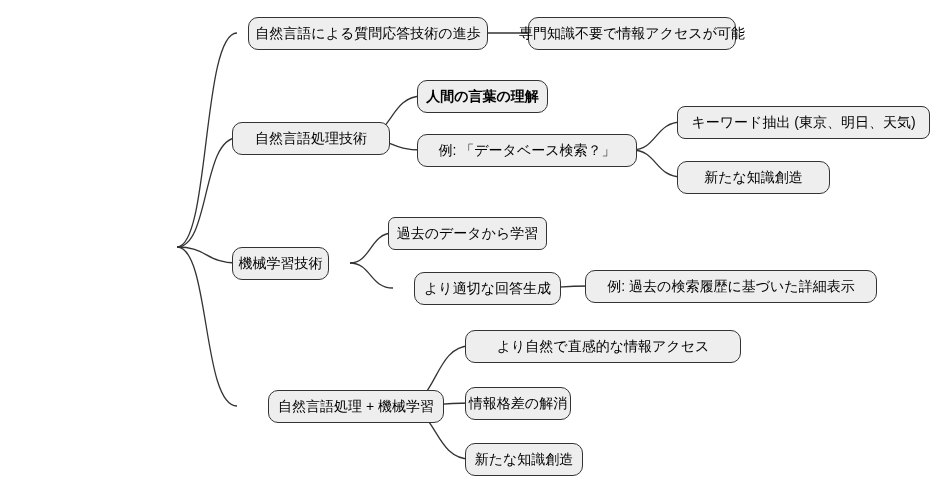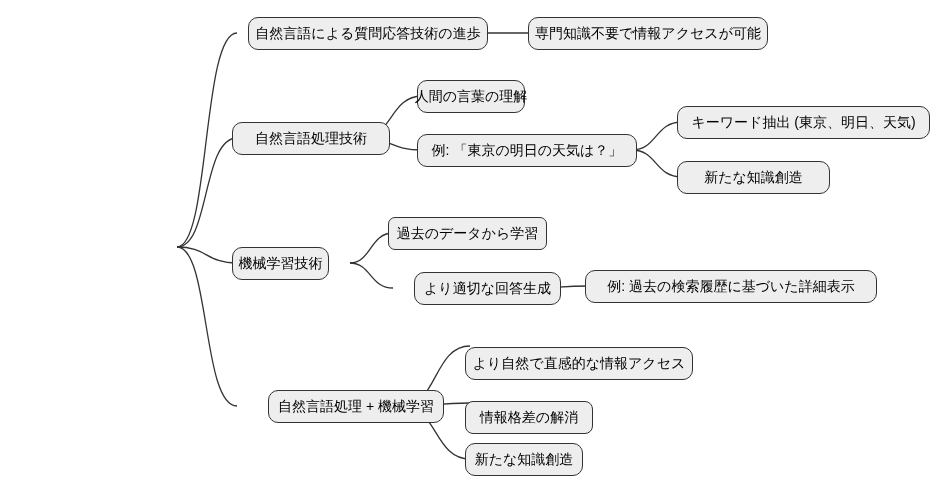--- a/index.html
+++ b/index.html
@@ -61,31 +61,31 @@
     <path d="M350,263 C 371,263 370,233 393,233"></path>
     <path d="M350,263 C 371,263 370,288 393,288"></path>
     <path d="M530,288 C 559,288 558,286 590,286"></path>
     <path d="M403,406 C 437,406 434,346 470,346"></path>
     <path d="M403,406 C 437,406 434,403 470,403"></path>
     <path d="M403,406 C 437,406 434,459 470,459"></path>
   </svg>
 
 
   <div class="node" style="left:232px; top:17px;  width:240px;margin-left:16px;">自然言語による質問応答技術の進歩</div>
-  <div class="node" style="left:528px; top:17px;  width:240px;font-family:Liberation Mono, monospace;">専門知識不要で情報アクセスが可能</div>
+  <div class="node" style="left:528px; top:17px;  width:208px;font-family:Liberation Mono, monospace;">専門知識不要で情報アクセスが可能</div>
 
   <div class="node" style="left:232px; top:122px; width:158px;">自然言語処理技術</div>
-  <div class="node" style="left:417px; top:80px;  width:108px;">人間の言葉の理解</div>
-  <div class="node" style="left:417px; top:134px; width:220px;">例: 「東京の明日の天気は？」</div>
-  <div class="node" style="left:677px; top:106px; width:253px;">キーワード抽出 (東京、明日、天気)</div>
+  <div class="node" style="left:417px; top:80px;  width:131px;font-weight:bold;">人間の言葉の理解</div>
+  <div class="node" style="left:417px; top:134px; width:220px;">例: 「データベース検索？」</div>
+  <div class="node" style="left:677px; top:106px; width:253px;border-radius:8px;">キーワード抽出 (東京、明日、天気)</div>
   <div class="node" style="left:677px; top:161px; width:153px;">新たな知識創造</div>
 
   <div class="node" style="left:232px; top:247px; width:97px;">機械学習技術</div>
   <div class="node" style="left:388px; top:217px; width:159px;border-radius:7px;">過去のデータから学習</div>
   <div class="node" style="left:388px; top:272px; width:147px;margin-left:26px;">より適切な回答生成</div>
   <div class="node" style="left:585px; top:270px; width:292px;text-align:right;">例: 過去の検索履歴に基づいた詳細表示</div>
 
   <div class="node" style="left:232px; top:390px; width:176px;margin-left:36px;">自然言語処理 + 機械学習</div>
-  <div class="node" style="left:465px; top:330px; width:228px;margin-top:17px;">より自然で直感的な情報アクセス</div>
-  <div class="node" style="left:465px; top:401px; width:128px;border-radius:8px;">情報格差の解消</div>
+  <div class="node" style="left:465px; top:330px; width:276px;">より自然で直感的な情報アクセス</div>
+  <div class="node" style="left:465px; top:387px; width:106px;">情報格差の解消</div>
   <div class="node" style="left:465px; top:443px; width:118px;">新たな知識創造</div>
 
 </div>
 
 </body></html>

